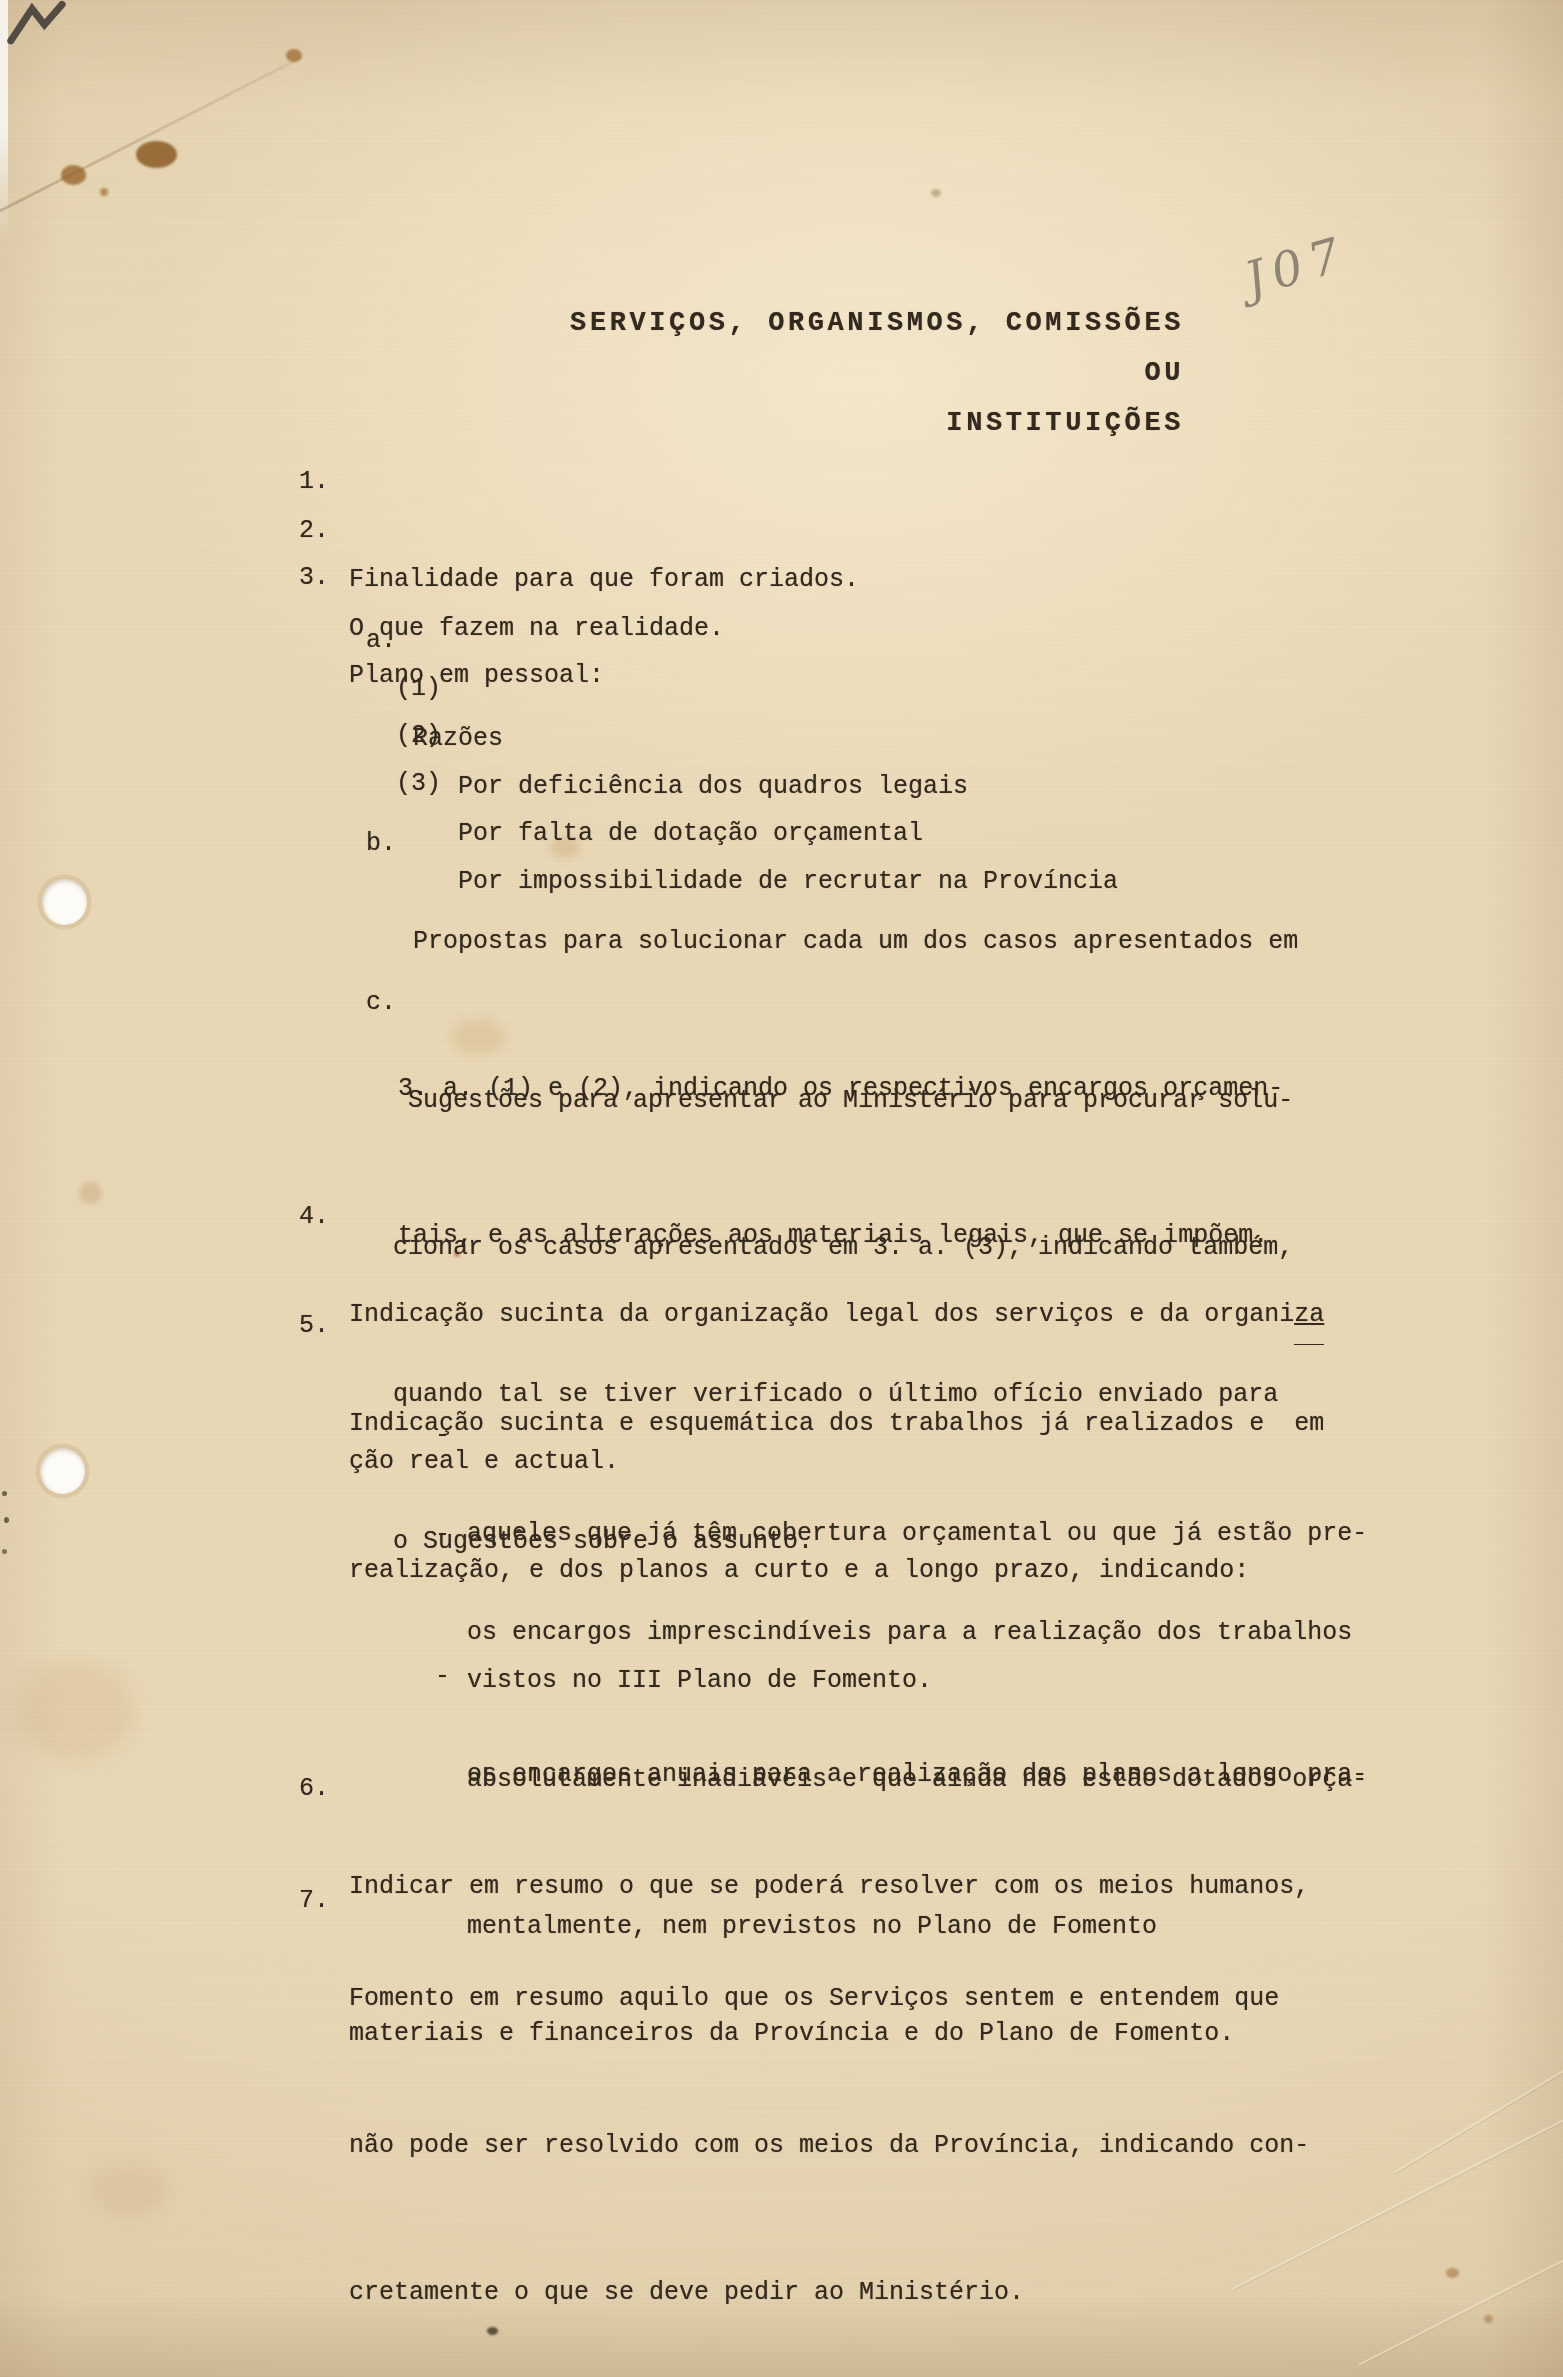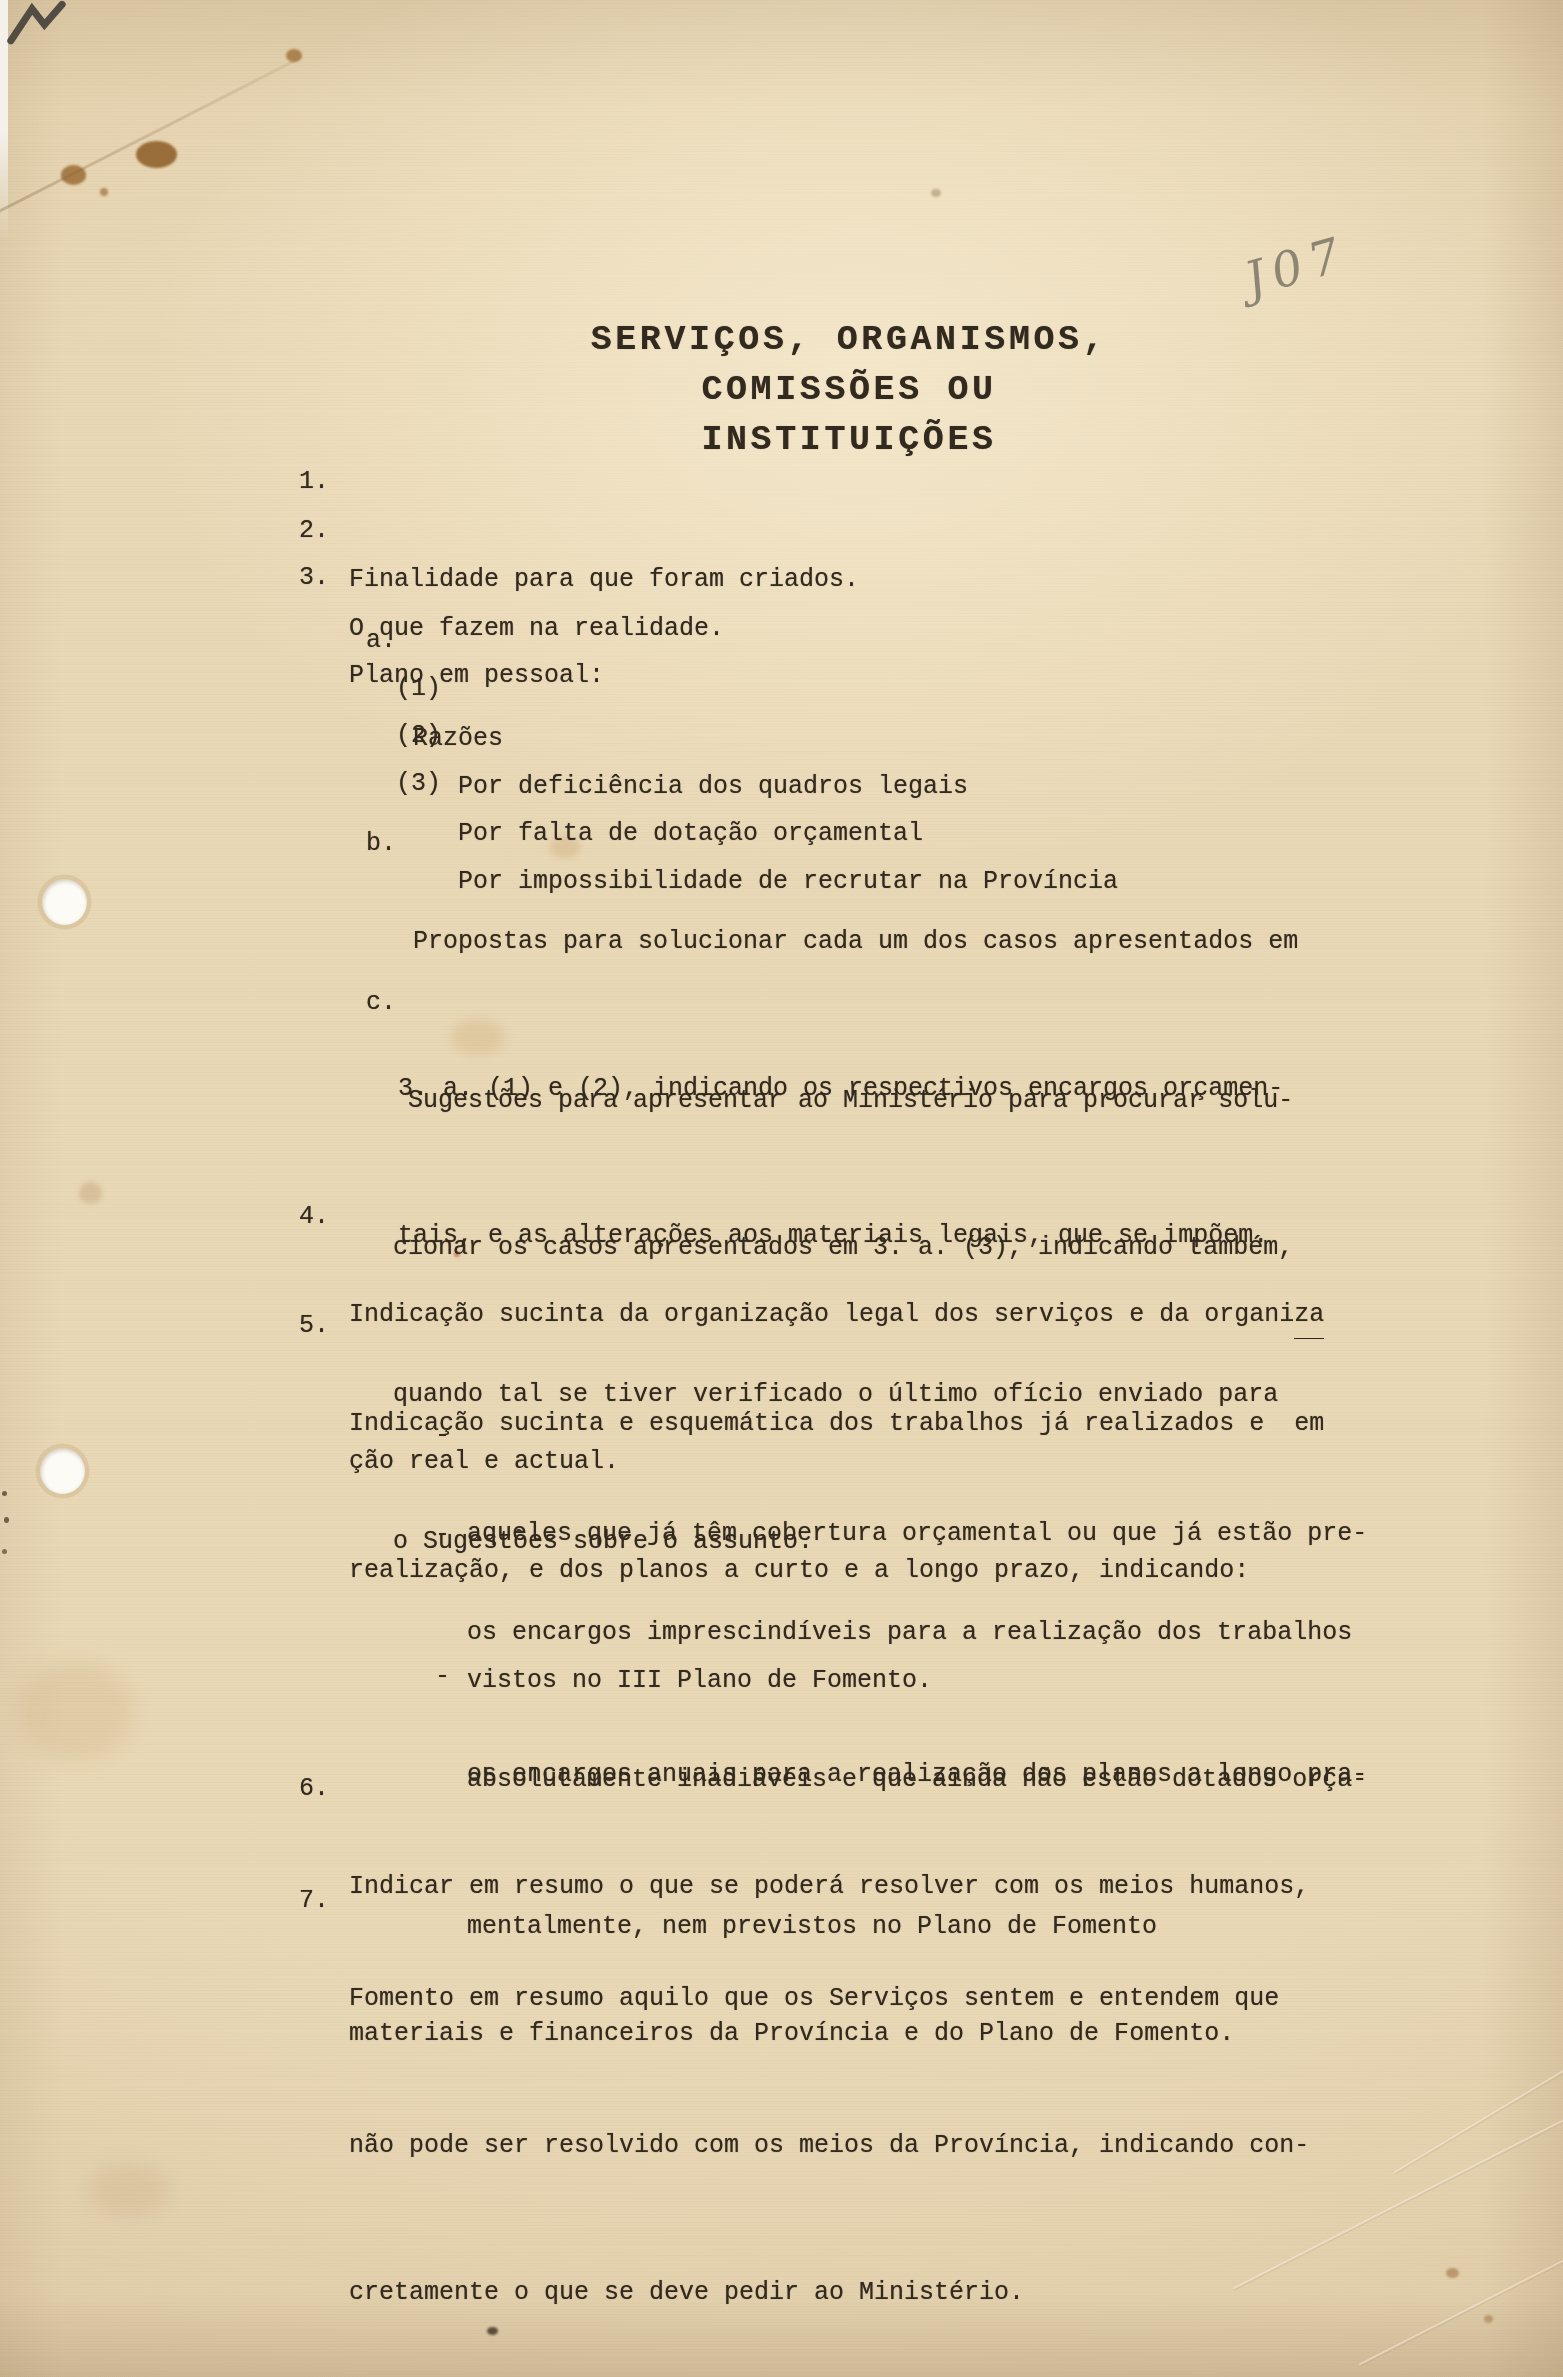--- a/index.html
+++ b/index.html
@@ -12,29 +12,29 @@
       linear-gradient(180deg, rgba(120,90,55,.10), transparent 107px),
       linear-gradient(0deg, rgba(115,85,50,.18), transparent 85px),
       linear-gradient(90deg, rgba(120,90,55,.08), transparent 63px),
       linear-gradient(270deg, rgba(120,90,55,.12), transparent 80px),
       repeating-linear-gradient(0deg, rgba(90,70,40,.022) 0 0.9px, transparent 0.9px 2.7px);
     font-family:"Liberation Mono","DejaVu Sans Mono",monospace;
     color:#32291f;
   }
   .type{ text-shadow:0 0 0.9px rgba(52,40,24,.55); }
   .title-block{
-    position:absolute;left:514px;top:315px;width:670px;text-align:center;
-    font-size:35px;line-height:50px;letter-spacing:3.6px;font-weight:bold;
+    position:absolute;left:514px;top:298px;width:670px;text-align:right;
+    font-size:27px;line-height:50px;letter-spacing:3.6px;font-weight:bold;
   }
   .blk{position:absolute;font-size:25px;}
   .mk{position:absolute;top:0;line-height:49px;white-space:pre;}
   .tx{position:absolute;top:0;line-height:49px;white-space:pre;}
   .ln{white-space:pre;}
   .ind1{text-indent:15px;}
-  .uend{border-bottom:1.8px solid #32291f;padding-bottom:9px;}
+  .uend{border-bottom:1.8px solid #32291f;padding-bottom:15px;text-decoration:underline;}
   .hand{
     position:absolute;left:1244px;top:238px;
     font-family:"DejaVu Serif",serif;font-style:italic;font-size:48px;
     color:rgba(124,118,102,.85);letter-spacing:8px;
     transform:rotate(-16deg);
   }
   .hole{
     position:absolute;width:45px;height:46px;border-radius:50%;
     background:#fcfbf6;
     box-shadow:0 0 0 4.5px rgba(205,180,135,.45), inset 0.9px 1.8px 4.5px rgba(130,100,60,.35);

